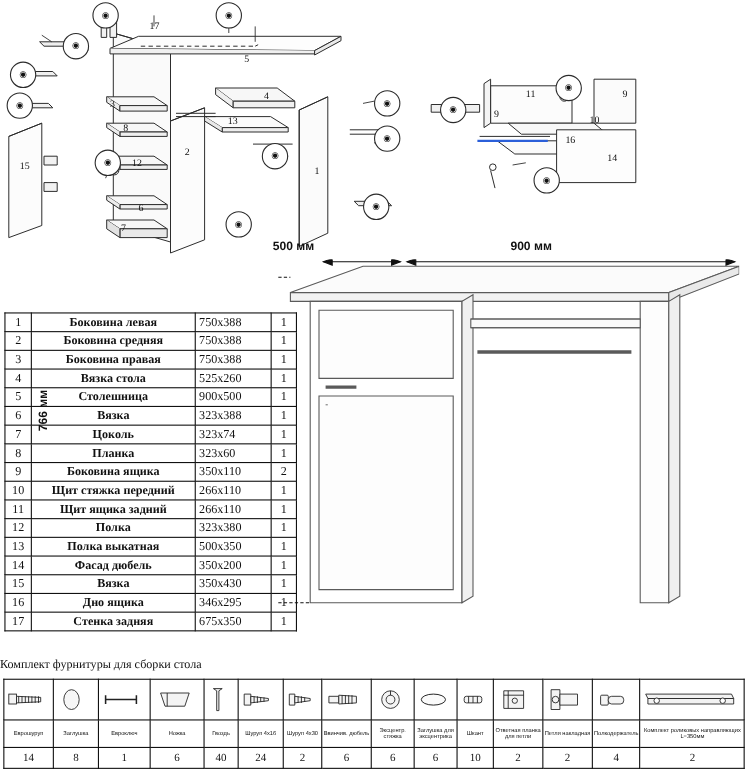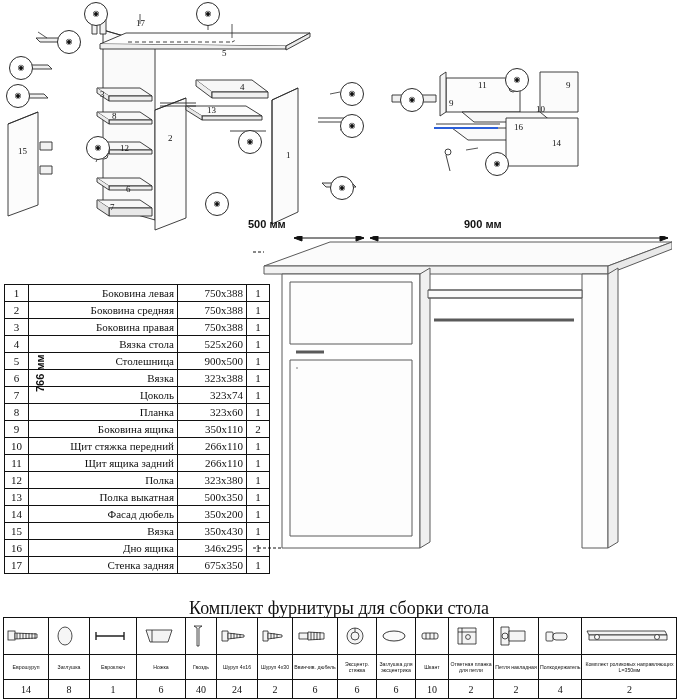--- a/index.html
+++ b/index.html
@@ -14,26 +14,26 @@
 
   
   .desk{position:absolute;left:252px;top:236px;width:420px;height:340px;}
   .dimtxt{position:absolute;font-size:11px;font-weight:bold;font-family:"Liberation Sans",sans-serif;color:#111;}
 
   
   table.parts{position:absolute;left:4px;top:284px;border-collapse:collapse;font-size:11px;
         font-family:"Liberation Serif",serif;}
   table.parts td{border:1px solid #111;padding:1px 3px;height:14px;line-height:14px;}
   td.idx{width:17px;text-align:center;}
-  td.nm{width:142px;text-align:right;padding-left:4px;}
-  td.sz{width:62px;text-align:right;}
+  td.nm{width:142px;text-align:center;padding-left:4px;font-weight:bold;}
+  td.sz{width:62px;text-align:left;}
   td.qt{width:16px;text-align:center;}
 
   
-  .hwtitle{position:absolute;left:0;right:0;top:598px;text-align:center;font-size:18px;
+  .hwtitle{position:absolute;left:0;right:0;top:598px;font-size:11px;
            font-family:"Liberation Serif",serif;}
   table.hw{position:absolute;left:3px;top:617px;border-collapse:collapse;
            font-family:"Liberation Sans",sans-serif;}
   table.hw td{border:1px solid #111;text-align:center;vertical-align:middle;}
   table.hw tr.icons td{height:34px;}
   table.hw tr.labels td{height:24px;font-size:5.2px;line-height:6px;padding:0 1px;}
   table.hw tr.counts td{height:16px;font-size:10px;font-family:"Liberation Serif",serif;}
 
   svg{display:block;}
 </style>

